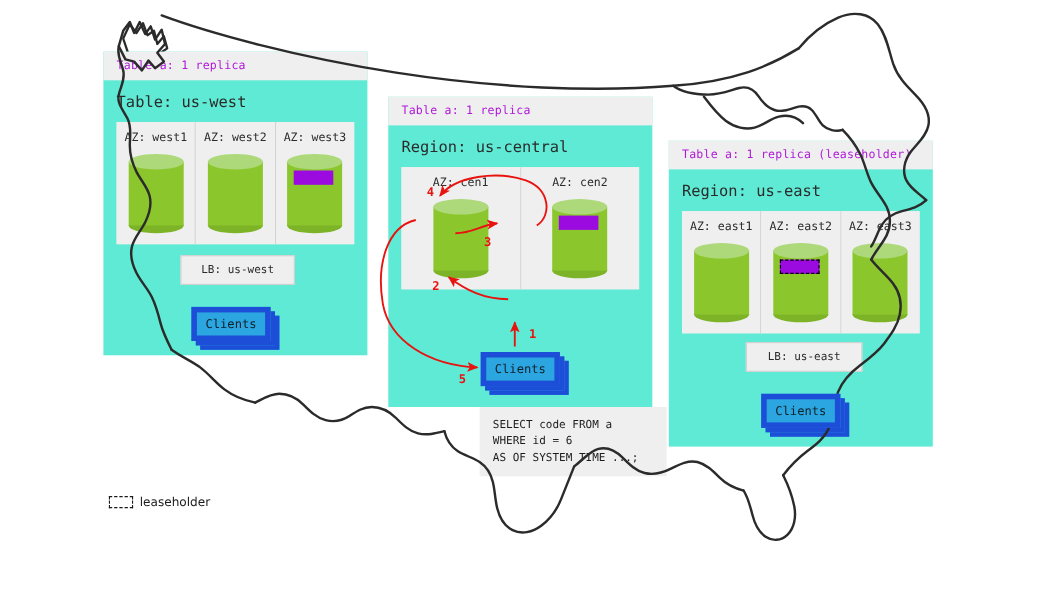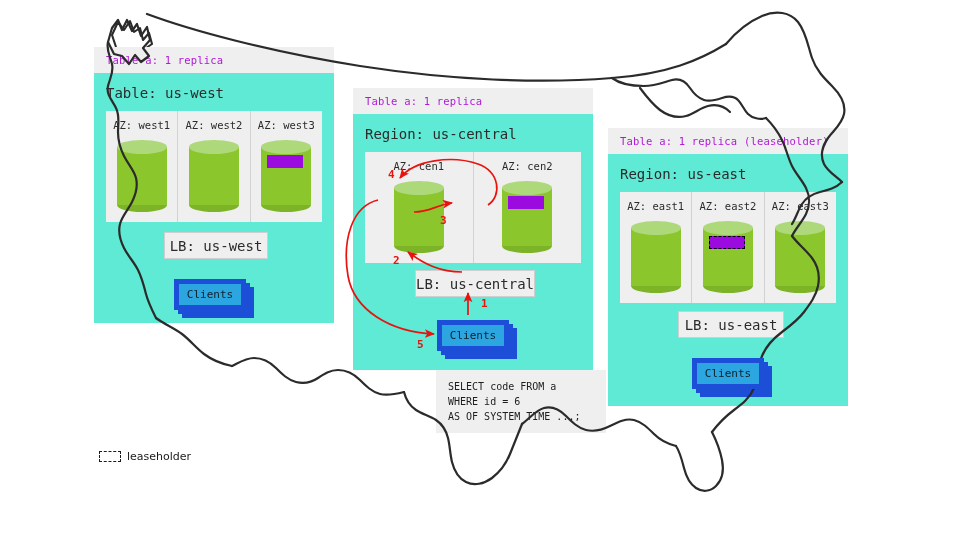--- a/index.html
+++ b/index.html
@@ -46,21 +46,21 @@
     background:#7cb327;
   }
   .replica{
     position:absolute;background:#9b0be0;z-index:3;
   }
   .replica.lease{border:1.6px dashed #000;box-sizing:border-box;}
 
   
   .lb{
     position:absolute;background:#efefef;border:1px solid #cfcfcf;
-    font-size:14px;color:#2b2b2b;
+    font-size:10px;color:#2b2b2b;
     display:flex;align-items:center;justify-content:center;white-space:nowrap;
   }
 
   
   .clients{position:absolute;}
   .clients .sheet{position:absolute;background:#2ba6e0;border:5px solid #1d4ed8;}
   .clients .sheet.front{
     display:flex;align-items:center;justify-content:center;
     font-size:11px;color:#10202b;z-index:3;
   }
@@ -289,21 +289,20 @@
         <div class="az-label">AZ: cen2</div>
         <div class="cyl" style="width:50px;height:72px;">
           <div class="cyl-bot"></div>
           <div class="cyl-body"></div>
           <div class="cyl-top"></div>
           <div class="replica" style="left:6px;top:15px;width:36px;height:13px;"></div>
         </div>
       </div>
     </div>
 
-    <div class="lb" style="left:62px;top:182px;width:118px;height:25px;">LB: us-central</div>
 
     <div class="clients" style="left:84px;top:232px;width:72px;height:32px;">
       <div class="sheet" style="left:8px;top:8px;width:62px;height:21px;"></div>
       <div class="sheet" style="left:4px;top:4px;width:62px;height:21px;"></div>
       <div class="sheet front" style="left:0px;top:0px;width:62px;height:21px;">Clients</div>
     </div>
   </div>
 
   <div class="sqlbox" style="left:436px;top:370px;width:146px;">SELECT code FROM a
 WHERE id = 6

